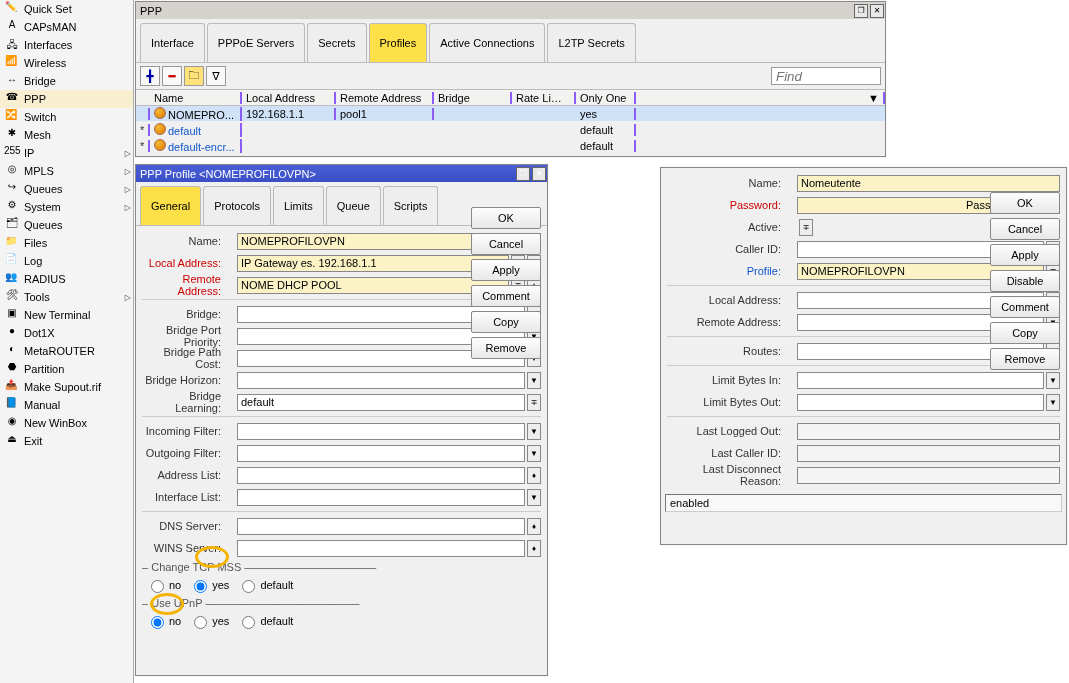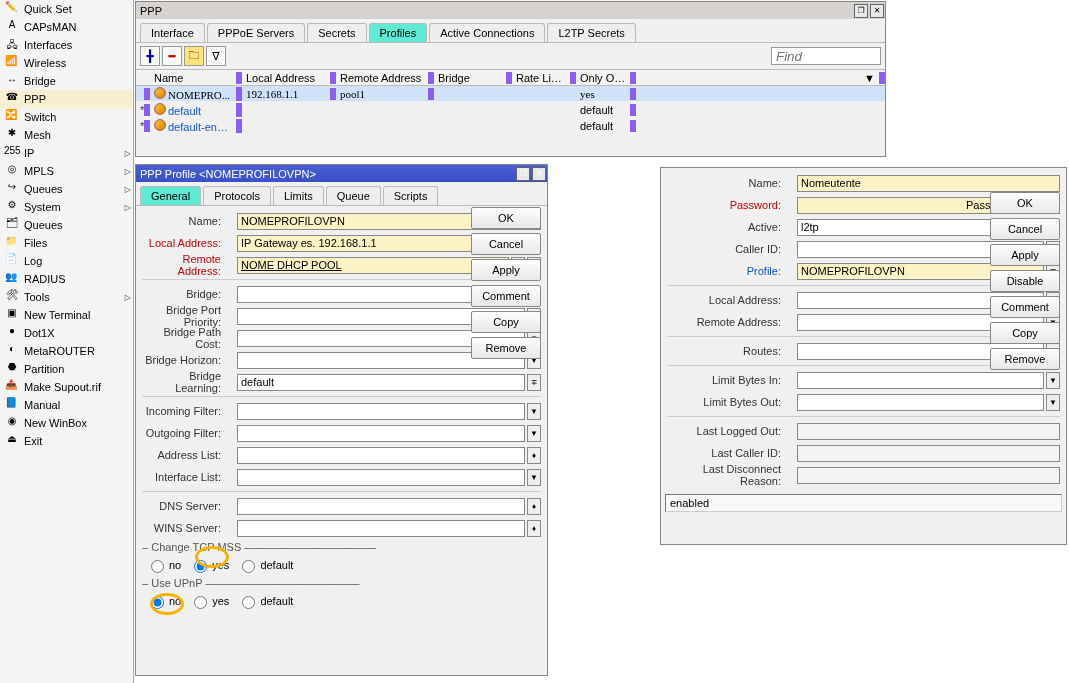--- a/index.html
+++ b/index.html
@@ -75,30 +75,30 @@
     cursor: pointer;
   }
   
   .tabs {
     display: flex;
     background: #f0f0f0;
     border-bottom: 1px solid #bbb;
     padding: 4px 4px 0 4px;
   }
   .tab {
-    padding: 3px 10px;
+    padding: 13px 10px;
     border: 1px solid #bbb;
     border-bottom: none;
     background: #eee;
     margin-right: 2px;
     border-radius: 3px 3px 0 0;
     cursor: pointer;
   }
   .tab.selected {
-    background: #5eead4;
+    background: #fde047;
   }
   
   .toolbar {
     display: flex;
     align-items: center;
     padding: 3px 4px;
     gap: 2px;
   }
   .tool-btn {
     width: 20px; height: 20px;
@@ -128,26 +128,26 @@
     border-bottom: 1px solid #eee;
     height: 16px;
     align-items: center;
   }
   .thead {
     background: #f2f2f0;
     border-bottom: 1px solid #bbb;
   }
   .th, .td {
     padding: 0 4px;
-    border-right: 6px solid #8b5cf6;
+    border-right: 2px solid #8b5cf6;
     overflow: hidden;
     text-overflow: ellipsis;
     white-space: nowrap;
   }
-  .trow.selected { background: #cfe2f8; font-family: Liberation Serif, serif; }
+  .trow.selected { background: #cfe2f8; }
   .row-icon {
     width: 12px; height: 12px;
     border-radius: 50%;
     background: radial-gradient(circle at 30% 30%, #f7b733, #d87a00);
     display: inline-block;
     margin-right: 2px;
     border: 1px solid #a65;
   }
   .starmark { color: #333; width:10px; display:inline-block; }
   
@@ -412,21 +412,21 @@
       <input class="finput yellow" style="width: 170px;" value="NOMEPROFILOVPN">
     </div>
     <div class="frow">
       <div class="flabel red">Local Address:</div>
       <input class="finput yellow" style="width: 158px;" value="IP Gateway es. 192.168.1.1">
       <div class="ctrl-sm">∓</div>
       <div class="ctrl-sm">▲</div>
     </div>
     <div class="frow">
       <div class="flabel red">Remote Address:</div>
-      <input class="finput yellow" style="width: 158px; text-decoration: underline;" value="NOME DHCP POOL">
+      <input class="finput yellow" style="width: 158px;" value="NOME DHCP POOL">
       <div class="ctrl-sm">∓</div>
       <div class="ctrl-sm">▲</div>
     </div>
     <div class="hr"></div>
     <div class="frow">
         <div class="flabel">Bridge:</div>
         <input class="finput" style="width: 172px;">
         <div class="ctrl-sm">▼</div>
       </div>
     <div class="frow">
@@ -532,21 +532,20 @@
         <div class="flabel" style="width:130px">Name:</div>
         <input class="finput yellow" style="width: 158px;" value="Nomeutente">
       </div>
     <div class="frow">
         <div class="flabel red" style="width:130px">Password:</div>
         <input class="finput yellow" style="width: 146px; text-align: right;" value="Password VPN">
         <div class="ctrl-sm">▲</div>
       </div>
     <div class="frow">
         <div class="flabel" style="width:130px">Active:</div>
-        <input class="finput" style="width: 146px;" value="l2tp">
         <div class="ctrl-sm">∓</div>
       </div>
     <div class="frow">
         <div class="flabel" style="width:130px">Caller ID:</div>
         <input class="finput" style="width: 146px;">
         <div class="ctrl-sm">▼</div>
       </div>
     <div class="frow">
         <div class="flabel blue" style="width:130px">Profile:</div>
         <input class="finput yellow" style="width: 146px;" value="NOMEPROFILOVPN">

